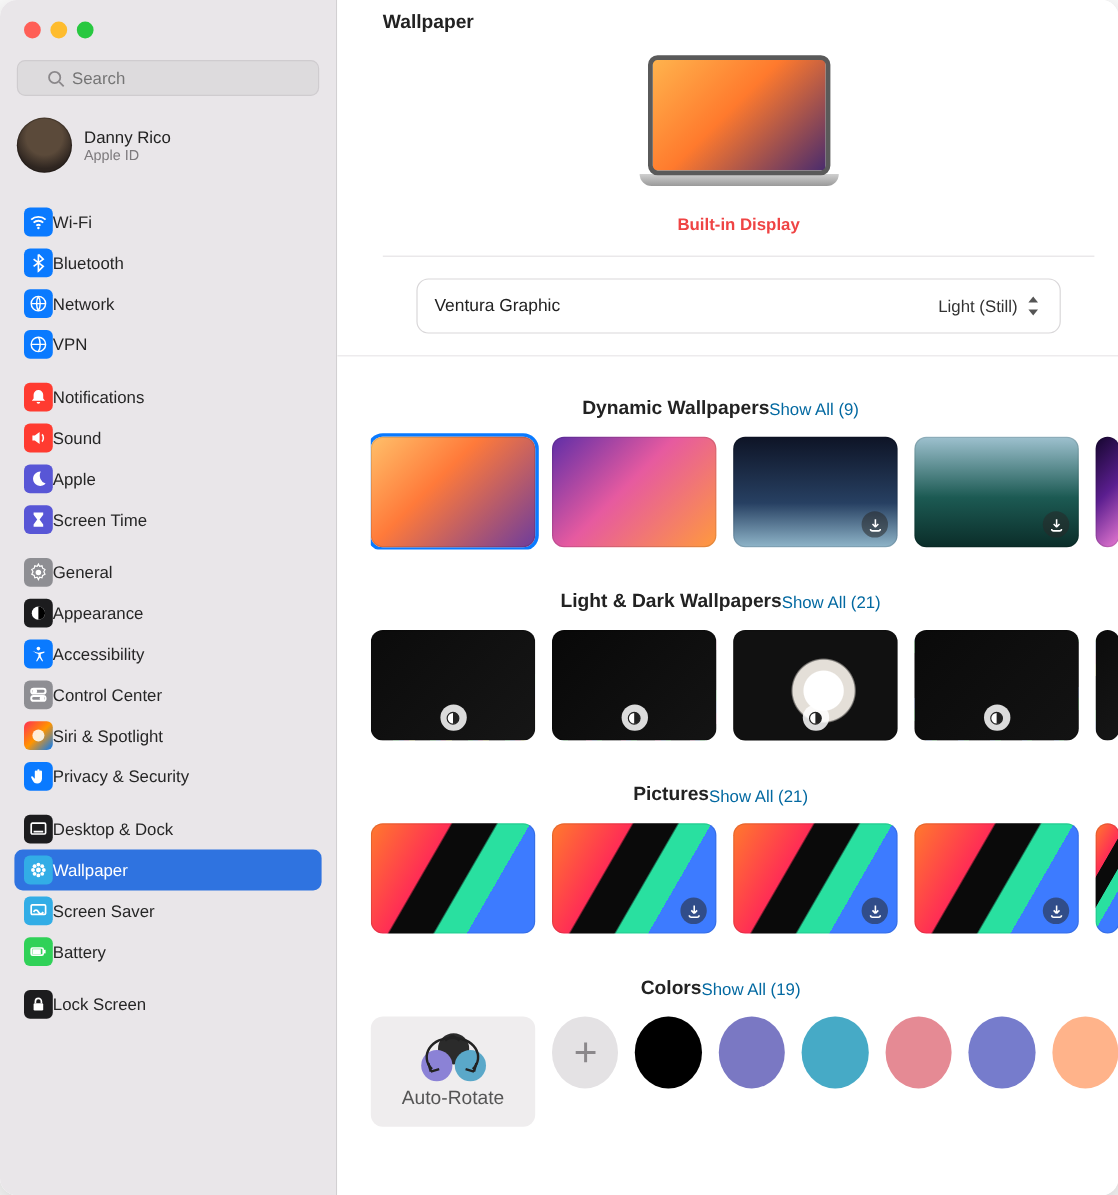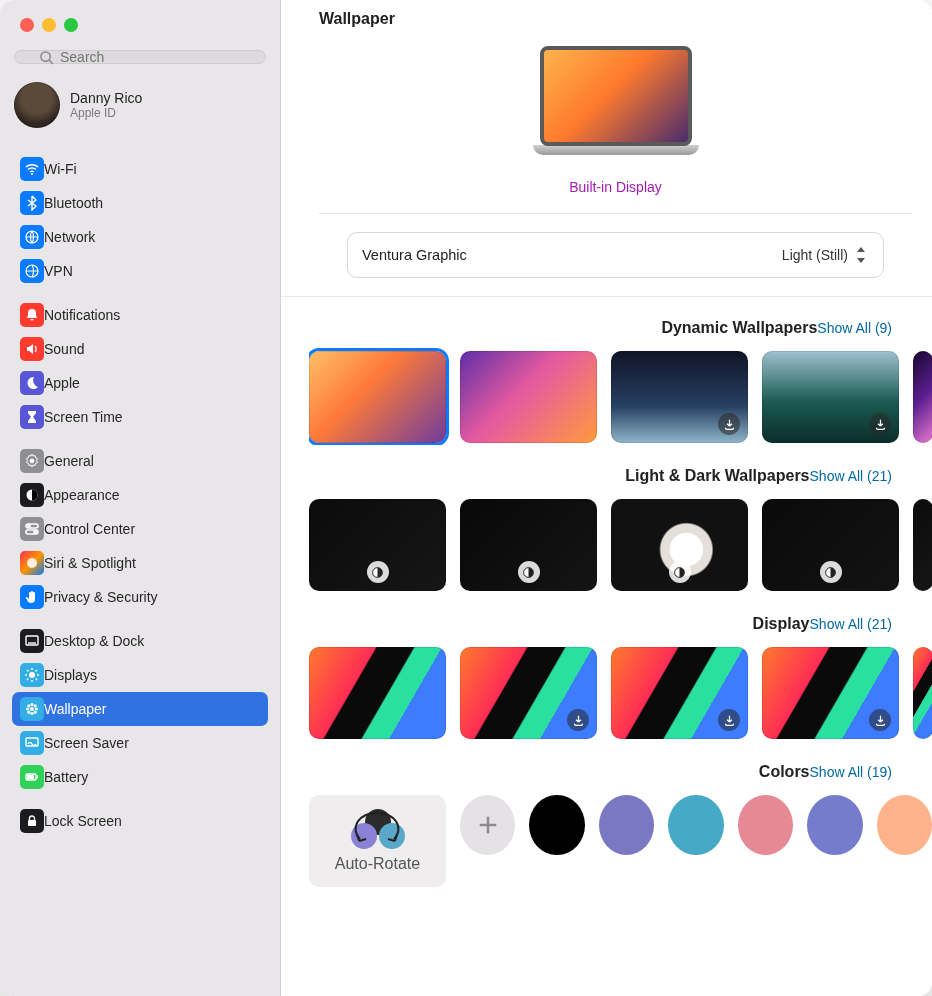--- a/index.html
+++ b/index.html
@@ -17,21 +17,21 @@
     border-right:1px solid #d2d0d2;
     display:flex; flex-direction:column;
     overflow:hidden;
   }
   .traffic { display:flex; gap:8px; padding:18px 0 8px 20px; }
   .dot { width:14px; height:14px; border-radius:50%; }
   .dot.r{background:#ff5f57;} .dot.y{background:#febc2e;} .dot.g{background:#28c840;}
   .search {
     margin:10px 14px 8px 14px;
     background:#dddbdd; border:1px solid #cfcccf;
-    border-radius:7px; height:14px; display:flex; align-items:center;
+    border-radius:7px; height:30px; display:flex; align-items:center;
     padding:0 24px; color:#8b888b;
   }
   .search svg{flex:0 0 15px; margin-right:6px;}
   .search input{
     flex:1; border:none; background:transparent; outline:none;
     font-size:14px; color:#333;
   }
   .account { display:flex; align-items:center; gap:10px; padding:10px 14px 14px 14px; }
   .avatar {
     width:46px; height:46px; border-radius:50%;
@@ -72,36 +72,36 @@
   .screen{
     width:152px; height:100px; margin:0 auto;
     border:4px solid #5a5a5a; border-radius:8px;
     background:linear-gradient(135deg,#ffb34d 0%, #ff7a2d 45%, #4a2c6d 100%);
     position:relative; overflow:hidden;
   }
   .laptop-base{
     height:10px; background:linear-gradient(#d0d0d0,#9a9a9a);
     border-radius:0 0 10px 10px; margin-top:-1px;
   }
-  .display-label{ text-align:center; font-size:14px; font-weight:400; color:#a21caf; padding-top:10px;}
+  .display-label{ text-align:center; font-size:14px; font-weight:700; color:#ef4444; padding-top:10px;}
   .divline{ border-top:1px solid #e5e3e5; margin-top:18px;}
   .wp-select{
     margin:18px 28px; background:#fff; border:1px solid #d9d7d9;
     border-radius:10px; display:flex; align-items:center; justify-content:space-between;
     padding:13px 14px;
   }
   .wp-select .left{ font-size:14.5px; color:#222;}
   .wp-select .right{ display:flex; align-items:center; gap:6px; font-size:14px; color:#333;}
   .updown{ width:15px; height:18px; position:relative;}
   .updown::before,.updown::after{content:"";position:absolute;left:3px;width:0;height:0;border-left:4px solid transparent;border-right:4px solid transparent;}
   .updown::before{top:1px;border-bottom:5px solid #555;}
   .updown::after{bottom:1px;border-top:5px solid #555;}
   .sections{ flex:1; overflow:hidden; padding:0 0 0 28px; border-top:1px solid #e9e7e9;}
   .sec{ padding:22px 0 0 0;}
-  .sec-head{ display:flex; align-items:center; justify-content:flex-end; padding-right:40px;}
+  .sec-head{ display:flex; align-items:center; justify-content:center; padding-right:40px;margin-top:13px;}
   .sec-title{ font-size:16px; font-weight:700; color:#222;}
   .show-all{ font-size:14px; color:#0369a1;}
   .thumbs{ display:flex; gap:14px; padding:14px 0 2px 0; overflow:hidden;}
   .thumb{
     width:137px; height:92px; flex:0 0 137px; border-radius:10px;
     position:relative; background:#222;
     box-shadow:inset 0 0 0 1px rgba(0,0,0,.1);
   }
   .thumb.selected{ box-shadow:0 0 0 3px #0a7aff, inset 0 0 0 1px rgba(0,0,0,.1); }
   .dl-badge,.mode-badge{
@@ -264,20 +264,29 @@
         <div class="item">
           <span class="icn bg-black">
             <svg viewBox="0 0 16 16">
                 <circle cx="8" cy="8" r="5.5" fill="#fff"></circle>
                 <path d="M8 2.5v11a5.5 5.5 0 0 0 0-11z" fill="#000"></path>
               </svg>
           </span>
           <span>Appearance</span>
         </div>
         <div class="item">
+          <span class="icn bg-blue">
+            <svg viewBox="0 0 16 16" fill="#fff">
+                <circle cx="8" cy="3.5" r="1.5"></circle>
+                <path d="M3 6l5 1 5-1v1l-3 1v2l2 4h-1l-2-3-2 3H6l2-4V8L5 7V6z"></path>
+              </svg>
+          </span>
+          <span>Accessibility</span>
+        </div>
+        <div class="item">
           <span class="icn bg-gray">
             <svg viewBox="0 0 16 16" fill="none" stroke="#fff" stroke-width="1.6">
                 <rect x="2" y="3" width="12" height="4" rx="2"></rect>
                 <rect x="2" y="9" width="12" height="4" rx="2"></rect>
                 <circle cx="5" cy="5" r="1.2" fill="#fff"></circle>
                 <circle cx="11" cy="11" r="1.2" fill="#fff"></circle>
               </svg>
           </span>
           <span>Control Center</span>
         </div>
@@ -301,38 +310,20 @@
 
       <div class="group">
         <div class="item">
           <span class="icn bg-black">
             <svg viewBox="0 0 16 16" fill="none" stroke="#fff" stroke-width="1.4">
                 <rect x="2" y="3" width="12" height="9" rx="1"></rect>
                 <line x1="4" y1="10" x2="12" y2="10"></line>
               </svg>
           </span>
           <span>Desktop &amp; Dock</span>
-        </div>
-        <div class="item">
-          <span class="icn bg-cyan">
-            <svg viewBox="0 0 16 16" fill="#fff">
-                <circle cx="8" cy="8" r="3"></circle>
-                <g stroke="#fff" stroke-width="1.4">
-                  <line x1="8" y1="1" x2="8" y2="3"></line>
-                  <line x1="8" y1="13" x2="8" y2="15"></line>
-                  <line x1="1" y1="8" x2="3" y2="8"></line>
-                  <line x1="13" y1="8" x2="15" y2="8"></line>
-                  <line x1="3" y1="3" x2="4.4" y2="4.4"></line>
-                  <line x1="11.6" y1="11.6" x2="13" y2="13"></line>
-                  <line x1="3" y1="13" x2="4.4" y2="11.6"></line>
-                  <line x1="11.6" y1="4.4" x2="13" y2="3"></line>
-                </g>
-              </svg>
-          </span>
-          <span>Displays</span>
         </div>
         <div class="item selected">
           <span class="icn bg-cyan">
             <svg viewBox="0 0 16 16" fill="#fff">
                 <circle cx="8" cy="8" r="2"></circle>
                 <g>
                   <circle cx="8" cy="3.5" r="1.6"></circle>
                   <circle cx="8" cy="12.5" r="1.6"></circle>
                   <circle cx="3.5" cy="8" r="1.6"></circle>
                   <circle cx="12.5" cy="8" r="1.6"></circle>
@@ -468,21 +459,21 @@
                   <path d="M8 2v12a6 6 0 0 0 0-12z" fill="#222"></path>
                 </svg>
               </span>
           </div>
           <div class="thumb g-neon1" style="flex:0 0 20px"></div>
         </div>
       </div>
 
       <div class="sec">
         <div class="sec-head">
-          <div class="sec-title">Display</div>
+          <div class="sec-title">Pictures</div>
           <div class="show-all">Show All (21)</div>
         </div>
         <div class="thumbs">
           <div class="thumb g-pic"></div>
           <div class="thumb g-pic">
             <span class="dl-badge">
                 <svg viewBox="0 0 16 16" fill="none" stroke="#fff" stroke-width="1.6">
                   <path d="M8 2v8m0 0l-3-3m3 3l3-3M3 12c0 1 1 2 2 2h6c1 0 2-1 2-2"></path>
                 </svg>
               </span>

